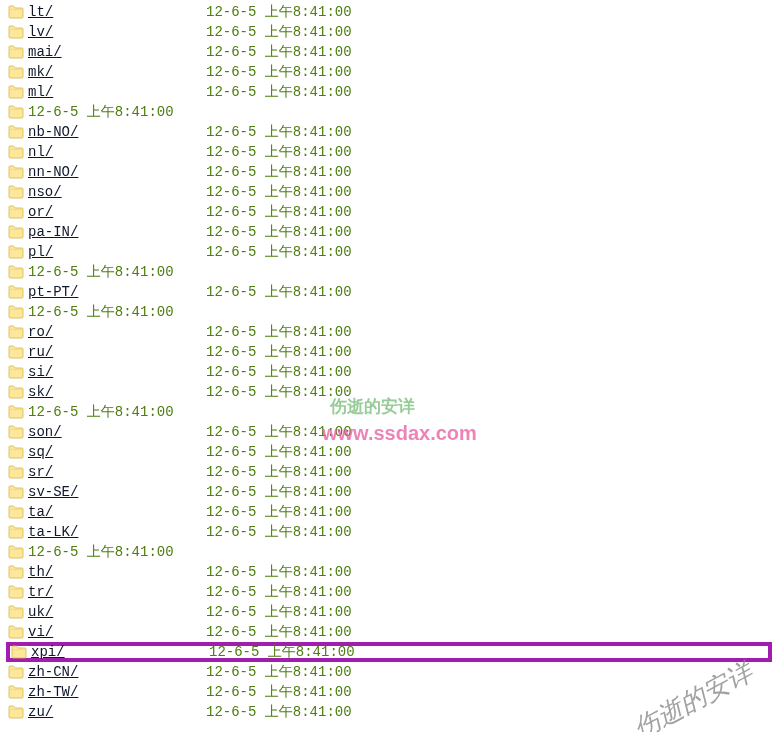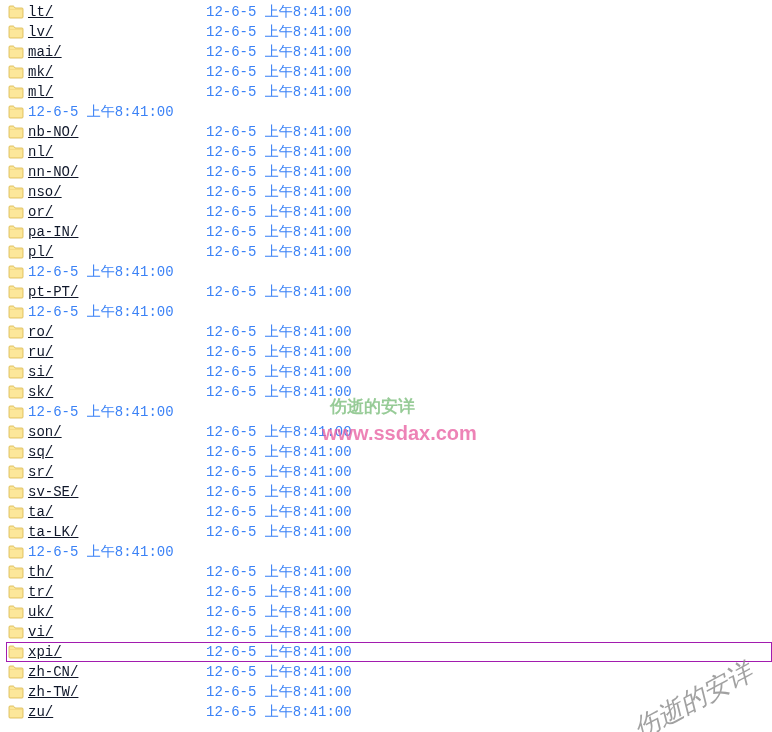--- a/index.html
+++ b/index.html
@@ -38,27 +38,27 @@
       width: 178px;
       flex-shrink: 0;
     }
     .name-link {
       color: #0f172a;
       text-decoration: underline;
       font-family: "Courier New", Courier, monospace;
       cursor: pointer;
     }
     .date-col {
-      color: #3b82f6;
+      color: #4d7c0f;
       font-family: "Courier New", Courier, monospace;
       white-space: pre;
       text-align: center;
     }
     .highlighted {
-      border: 1px solid #a21caf;
+      border: 4px solid #a21caf;
       padding: 0 1px;
       margin-left: -2px;
     }
     .watermark-center {
       position: absolute;
       left: 330px;
       top: 395px;
       font-family: "SimSun", "Microsoft YaHei", sans-serif;
       pointer-events: none;
       user-select: none;

